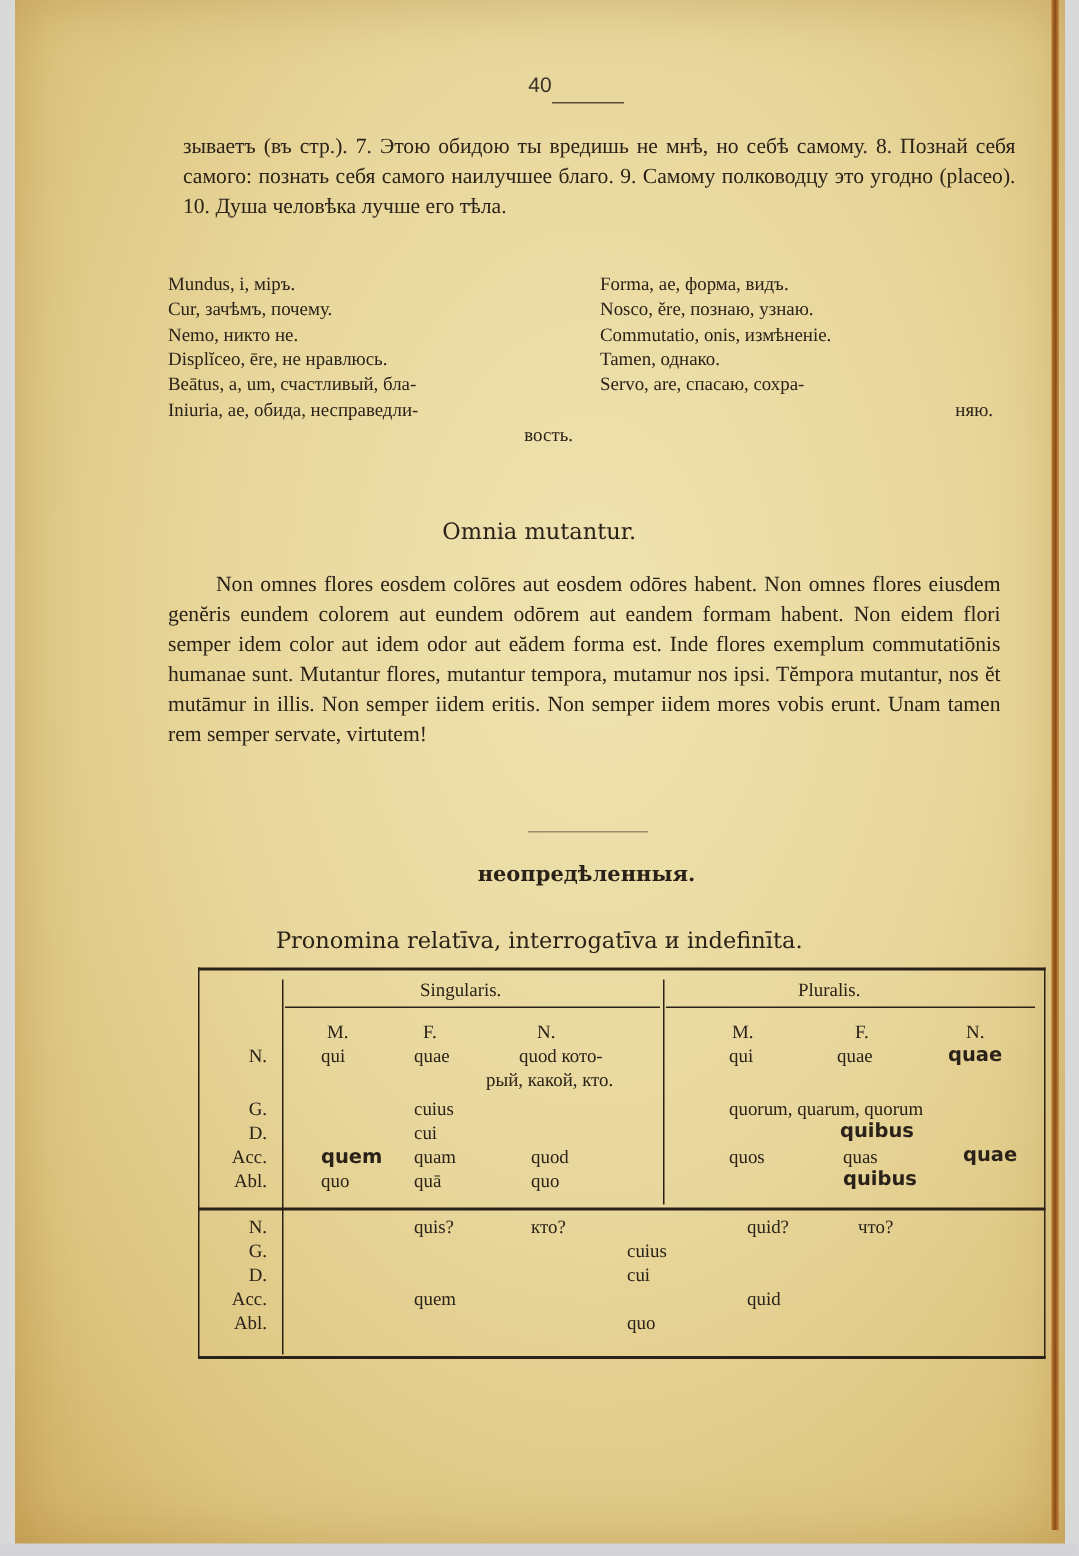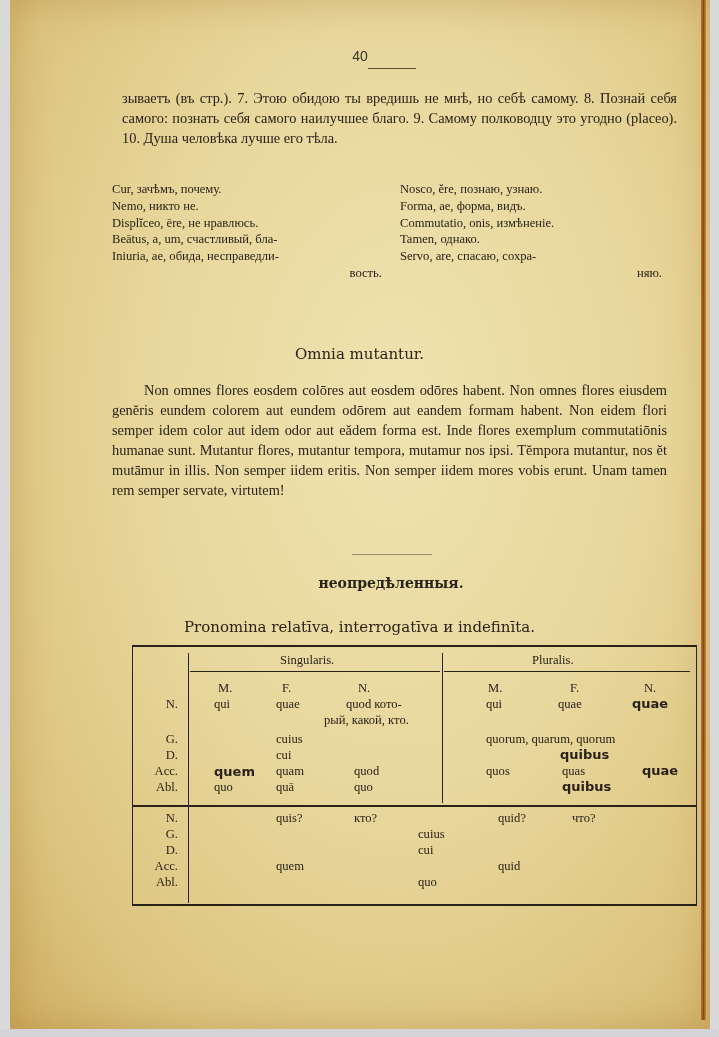--- a/index.html
+++ b/index.html
@@ -60,30 +60,31 @@
   <div class="pagenum">40</div>
   <div class="pagenum-rule"></div>
 
   <div class="block" style="top:88px;">
     <p class="para">зываетъ (въ стр.). 7. Этою обидою ты вредишь не мнѣ, но себѣ самому. 8. Познай себя самого: познать себя самого наилучшее благо. 9. Самому полководцу это угодно (placeo). 10. Душа человѣка лучше его тѣла.</p>
   </div>
 </div>
 
 <div class="vocab">
   <div class="vcol left">
+    <span class="vitem">Mundus, i, міръ.</span>
     <span class="vitem">Cur, зачѣмъ, почему.</span>
     <span class="vitem">Nemo, никто не.</span>
     <span class="vitem">Displĭceo, ēre, не нравлюсь.</span>
     <span class="vitem">Beātus, a, um, счастливый, бла-</span>
     <span class="vitem">Iniuria, ae, обида, несправедли-</span>
     <span class="vcont">вость.</span>
   </div>
   <div class="vcol right">
+    <span class="vitem">Forma, ae, форма, видъ.</span>
     <span class="vitem">Nosco, ĕre, познаю, узнаю.</span>
-    <span class="vitem">Forma, ae, форма, видъ.</span>
     <span class="vitem">Commutatio, onis, измѣненіе.</span>
     <span class="vitem">Tamen, однако.</span>
     <span class="vitem">Servo, are, спасаю, сохра-</span>
     <span class="vcont">няю.</span>
   </div>
 </div>
 
 <div class="heading-center h-omnia">Omnia mutantur.</div>
 
 <div class="block" style="top:380px;">

